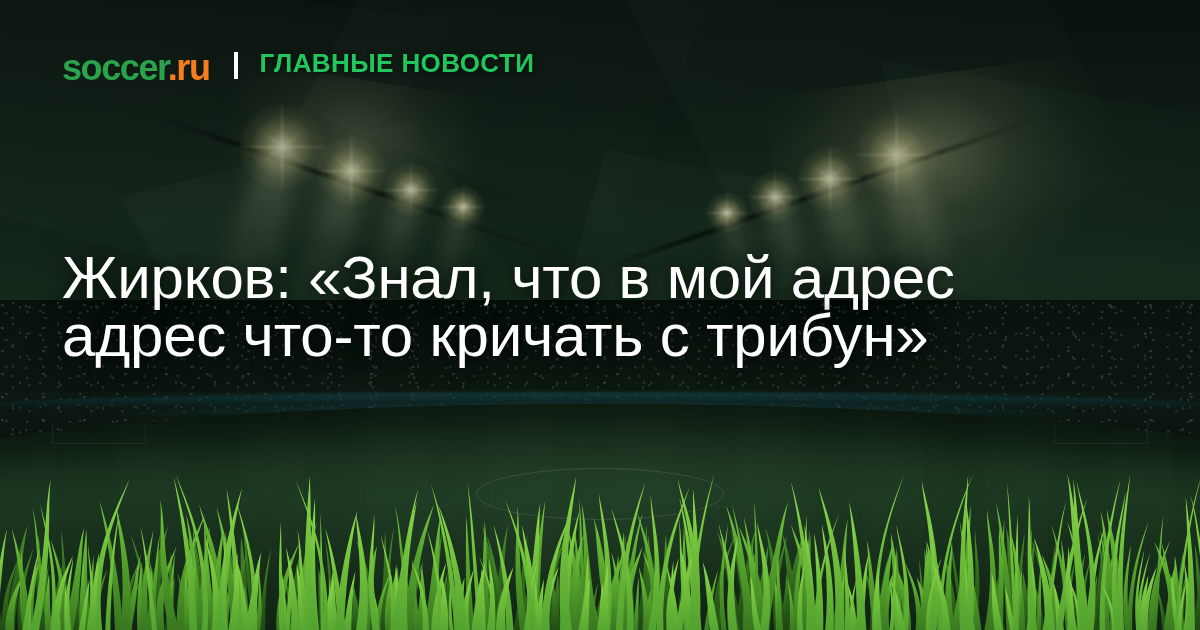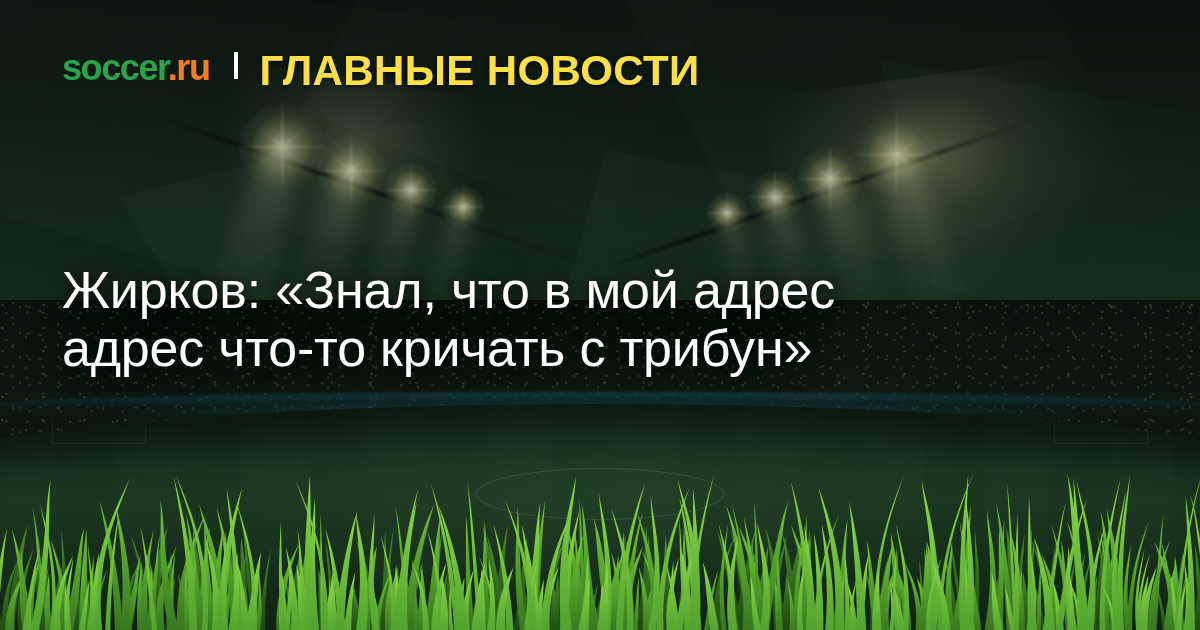--- a/index.html
+++ b/index.html
@@ -212,38 +212,37 @@
   .logo .word  { color:#2ba24c; }
   .logo .tld   { color:#f57d20; }
   .sep {
     display:inline-block;
     width:4px; height:27px;
     background:#ffffff;
     margin:0 22px 0 24px;
     position:relative; top:2px;
   }
   .kicker {
-    font-size:42px; font-weight:700; color:#fde047;
+    font-size:26px; font-weight:700; color:#22c55e;
     letter-spacing:.4px; line-height:1;
     white-space:nowrap;
     text-shadow:0 1px 5px rgba(0,0,0,.55);
   }
 
   
   .headline {
     position:absolute; left:62px; top:249px;
     width:950px;
     z-index:6;
     color:#ffffff;
-    font-size:52px;
+    font-size:60px;
     font-weight:400;
     line-height:58px;
     letter-spacing:-.2px;
     text-shadow:0 2px 14px rgba(0,0,0,.70), 0 0 40px rgba(0,0,0,.45);
-    margin-top:12px;
   }
   .headline .ln { display:block; white-space:nowrap; }
 </style>
 </head>
 <body>
 
 <div class="banner">
 
   <div class="sky"></div>
 

